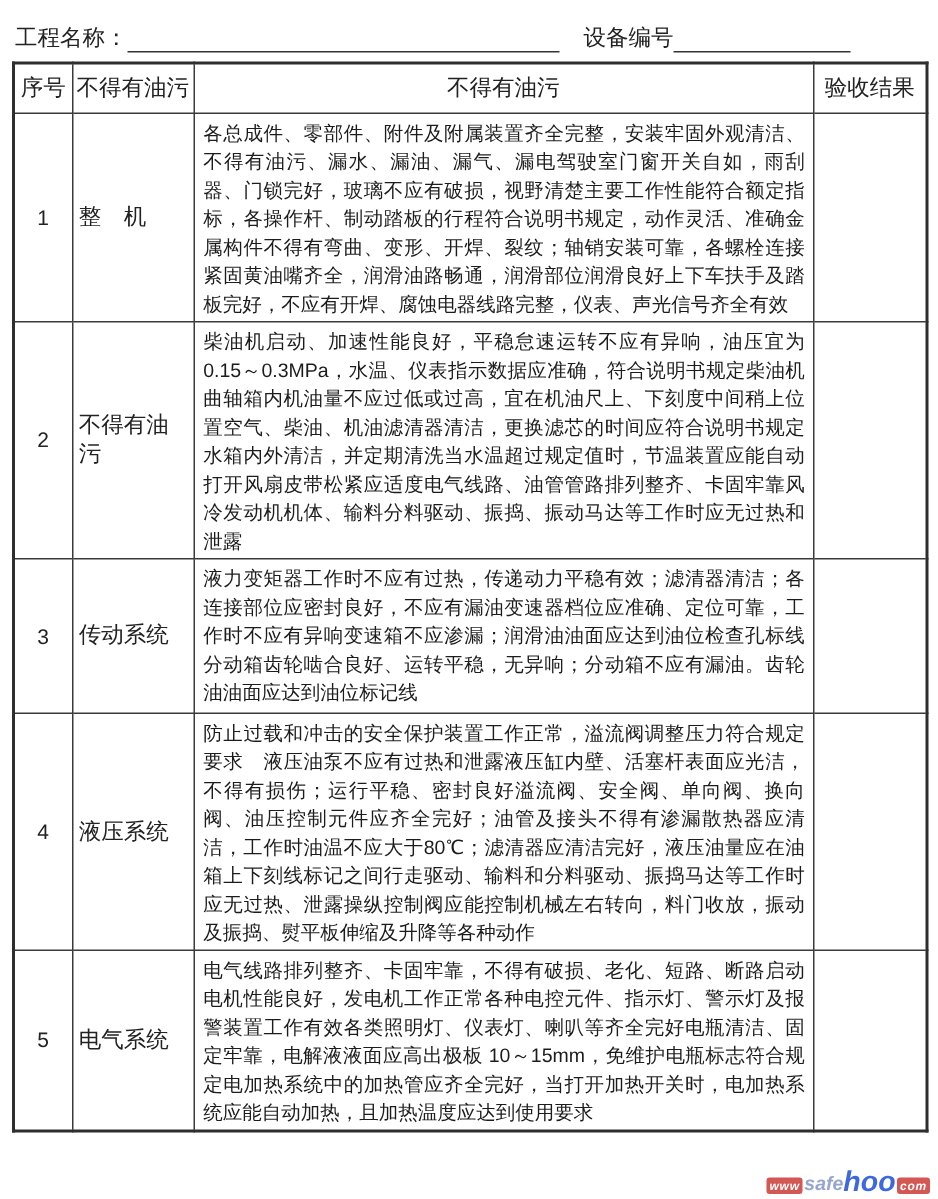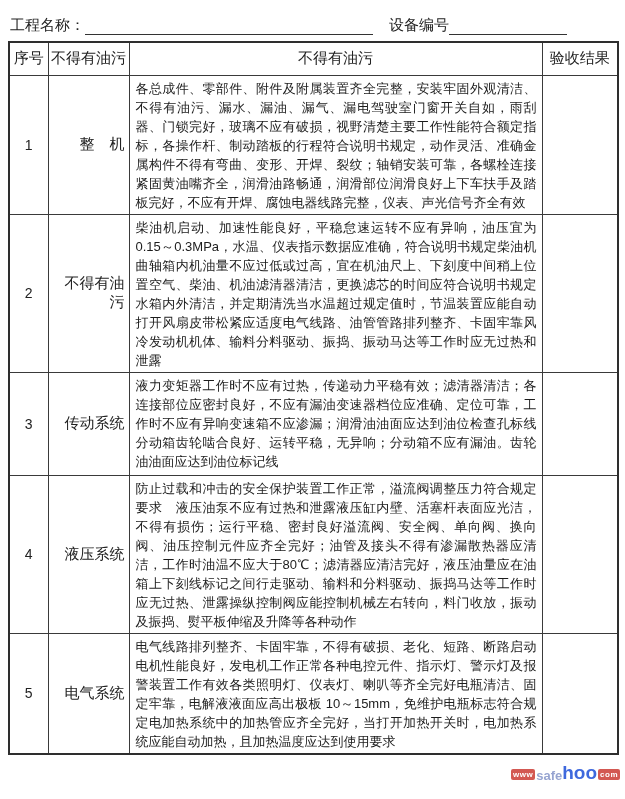--- a/index.html
+++ b/index.html
@@ -45,46 +45,47 @@
     font-weight: normal;
     color: #222;
   }
   td.c-no {
     text-align: center;
     vertical-align: middle;
     font-size: 14px;
     color: #222;
   }
   td.c-item {
-    text-align: right;
+    text-align: left;
     vertical-align: middle;
     font-size: 15px;
     color: #222;
     padding: 0 4px;
     margin-left: 39px;
   }
   td.c-req {
     vertical-align: top;
     font-size: 13px;
     line-height: 19px;
     text-align: justify;
     padding: 3px 5px 2px 6px;
     color: #1c1c1c;
   }
   td.c-res { vertical-align: middle; }
   .watermark {
     position: absolute;
     right: 4px;
-    bottom: 17px;
+    bottom: 1px;
     display: flex;
-    align-items: flex-end;
+    align-items: center;
     font-weight: bold;
     line-height: 1;
     opacity: 0.85;
     pointer-events: none;
+    font-style: italic;
   }
   .wm-block {
     background: #cc3b35;
     color: #ffffff;
     font-size: 8px;
     padding: 2px 2px 1px 2px;
     border-radius: 2px;
     letter-spacing: 0.5px;
     align-self: flex-end;
     margin: 0 1px 2px 1px;

